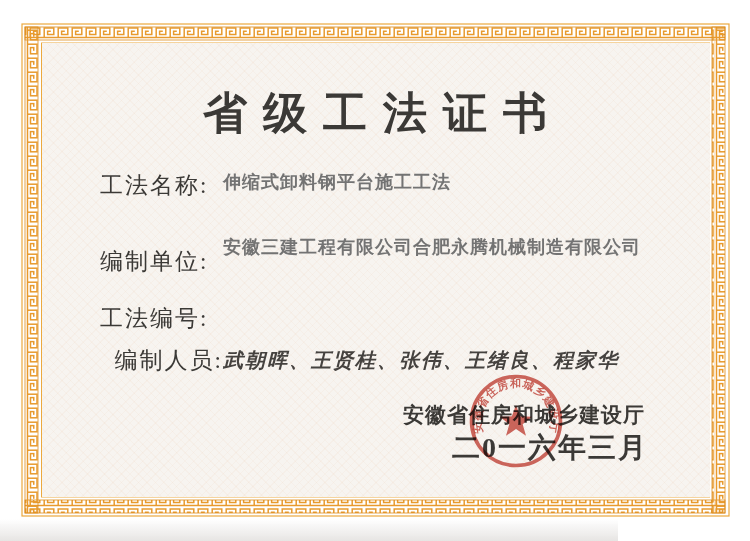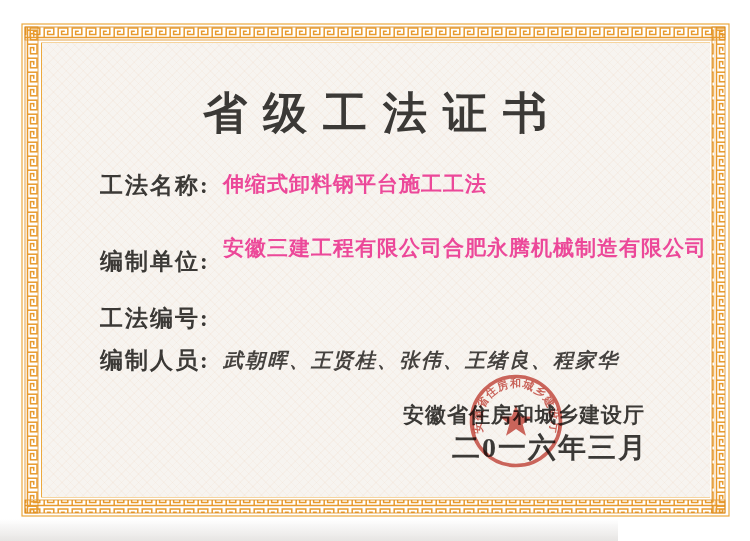--- a/index.html
+++ b/index.html
@@ -24,30 +24,30 @@
       repeating-linear-gradient(-45deg,rgba(225,160,110,.06) 0 1px,rgba(0,0,0,0) 1px 6px),
       #f7f4f0;
   }
   .title{
     position:absolute;left:0;top:84px;width:750px;
     text-align:center;font-size:44px;font-weight:bold;color:#3b3936;
     letter-spacing:16px;text-indent:16px;
   }
   .row{position:absolute;left:100px;display:flex;align-items:flex-start;}
   .row-label{
-    width:123px;flex:0 0 123px;font-size:23px;font-weight:bold;color:#3b3936;
+    width:123px;flex:0 0 123px;font-size:23px;font-weight:normal;color:#3b3936;
     letter-spacing:2px;white-space:nowrap;
   }
   .row-value{
-    font-size:21px;font-weight:bold;color:#ec4899;letter-spacing:1px;
+    font-size:18px;font-weight:bold;color:#737373;letter-spacing:1px;
     font-family:"Liberation Sans","DejaVu Sans",sans-serif;white-space:nowrap;
   }
   .row1{top:170px;} .row2{top:214px;}
   .row3{top:246px;} .row3 .vals{display:flex;flex-direction:row;line-height:25px;position:relative;top:-11px;}
-  .row4{top:303px;align-items:center;} .row5{top:345px;}
+  .row4{top:303px;align-items:center;} .row5{top:345px;text-align:right;}
   .names{
     font-family:"DejaVu Serif","Liberation Serif",serif;font-style:italic;
     font-weight:bold;font-size:20px;letter-spacing:2px;color:#45423f;padding-top:2px;
   }
   .issuer{
     position:absolute;left:403px;top:401px;width:228px;text-align:center;
     font-size:21px;font-weight:bold;color:#3b3936;letter-spacing:1px;white-space:nowrap;
   }
   .date{
     position:absolute;left:452px;top:429px;width:130px;text-align:center;

